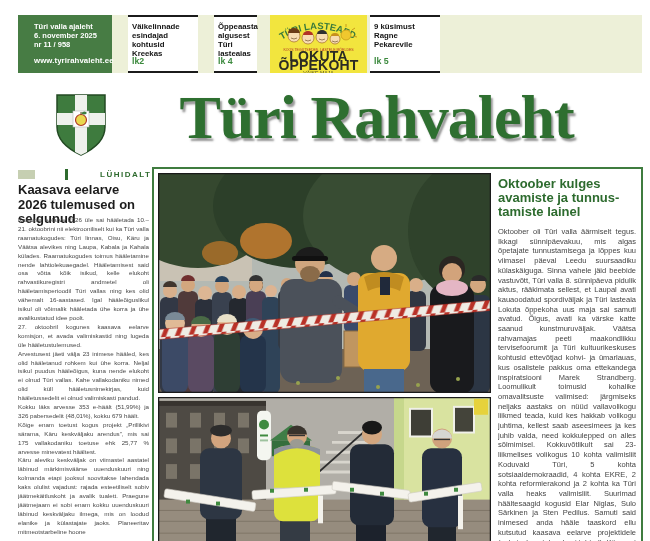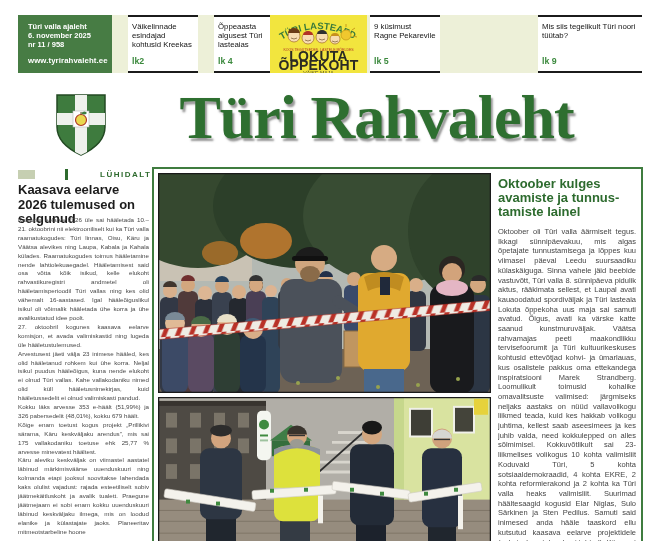--- a/index.html
+++ b/index.html
@@ -2,28 +2,28 @@
 <html><head>
 <meta charset="utf-8">
 <style>
   html,body{margin:0;padding:0;background:#e9e9e9;}
   #page{position:relative;width:650px;height:541px;background:#ffffff;overflow:hidden;
         font-family:"Liberation Sans",sans-serif;-webkit-font-smoothing:antialiased;}
 
   
   .header-band{position:absolute;left:18px;top:15px;width:624px;height:58px;background:#edf0d8;}
   .green-box{position:absolute;left:0;top:0;width:94px;height:58px;background:#477c44;
-             color:#fff;box-sizing:border-box;padding:7px 8px 5px 10px;}
+             color:#fff;box-sizing:border-box;padding:7px 8px 5px 16px;}
   .gb-line{font-size:7.5px;font-weight:bold;line-height:9px;}
   .gb-site{margin-top:7px;font-size:7.8px;font-weight:bold;letter-spacing:.1px;}
   .teaser{position:absolute;top:0;height:58px;background:#fff;border-top:2px solid #1b1b1b;
           border-bottom:2px solid #1b1b1b;box-sizing:border-box;padding:5px 4px;}
-  .teaser-title{font-size:7.8px;font-weight:normal;color:#141414;line-height:9px;}
+  .teaser-title{font-size:7.8px;font-weight:bold;color:#141414;line-height:9px;}
   .teaser-page{position:absolute;bottom:5px;left:4px;font-size:8.8px;font-weight:bold;color:#3c8a3e;}
-  .t1{left:110px;width:70px;} .t2{left:196px;width:56px;}
+  .t1{left:110px;width:70px;} .t2{left:196px;width:43px;}
   .t3{left:352px;width:70px;} .t4{left:436px;width:68px;} .t5{left:520px;width:104px;}
 
   
   .logo-box{position:absolute;left:252px;top:0;width:97px;height:58px;background:#f2e53e;
             box-sizing:border-box;overflow:hidden;text-align:center;}
   .logo-red{font-size:3.5px;color:#b23326;line-height:4px;margin-top:-1px;}
   .logo-name{font-size:14px;font-weight:bold;color:#2b2b24;letter-spacing:.2px;line-height:9px;}
   .logo-sub{font-size:5.2px;color:#55552a;line-height:6px;}
 
   
@@ -113,24 +113,20 @@
         </g>
       </svg>
       <div class="logo-red">KOOS TEGUTSEDES, LASTELE MÕELDES</div>
       <div class="logo-name">LOKUTA ÕPPEKOHT</div>
       <div class="logo-sub">VÄIKE MAJA</div>
     </div>
 
     <div class="teaser t3">
       <div class="teaser-title">9 küsimust Ragne Pekarevile</div>
       <div class="teaser-page">lk 5</div>
-    </div>
-    <div class="teaser t5">
-      <div class="teaser-title">Mis siis tegeli­kult Türi noori tüütab?</div>
-      <div class="teaser-page">lk 9</div>
     </div>
   </div>
 
   <div class="coat">
     <svg viewBox="0 0 52 64" width="52" height="64">
       <defs>
         <clipPath id="shieldclip">
             <path d="M2,2 h48 v32 q0,17 -24,28 q-24,-11 -24,-28 z"></path>
           </clipPath>
       </defs>

